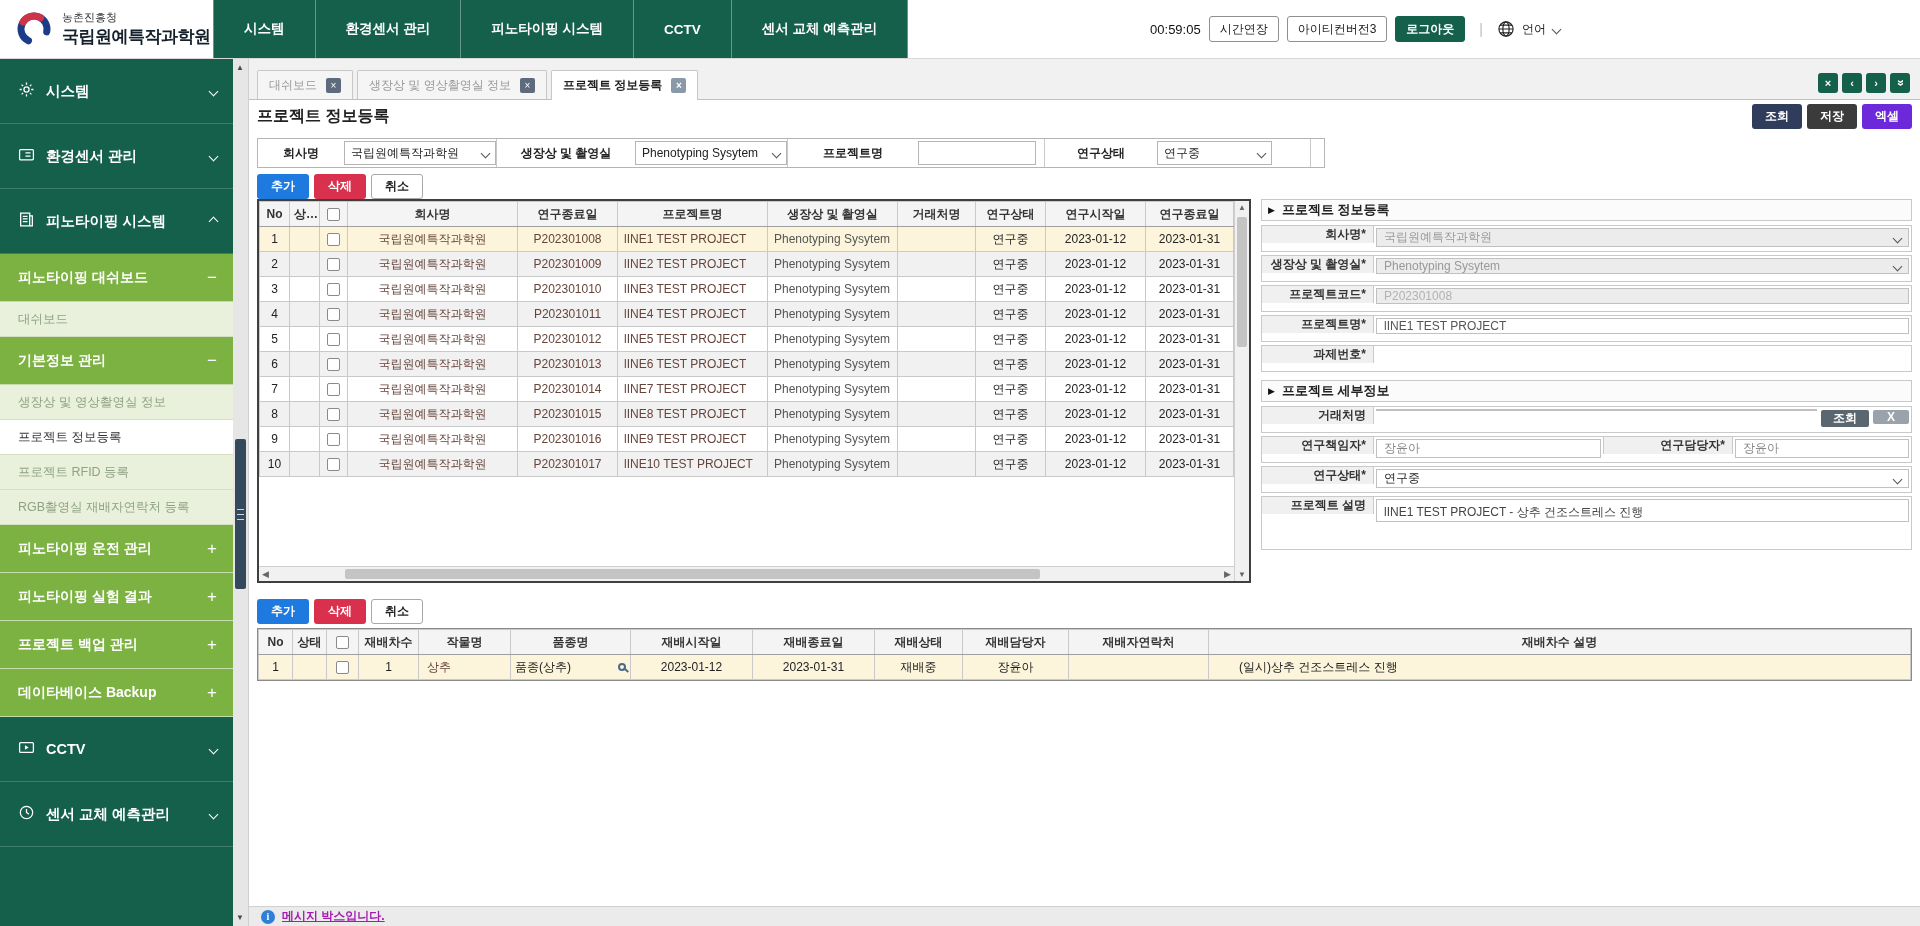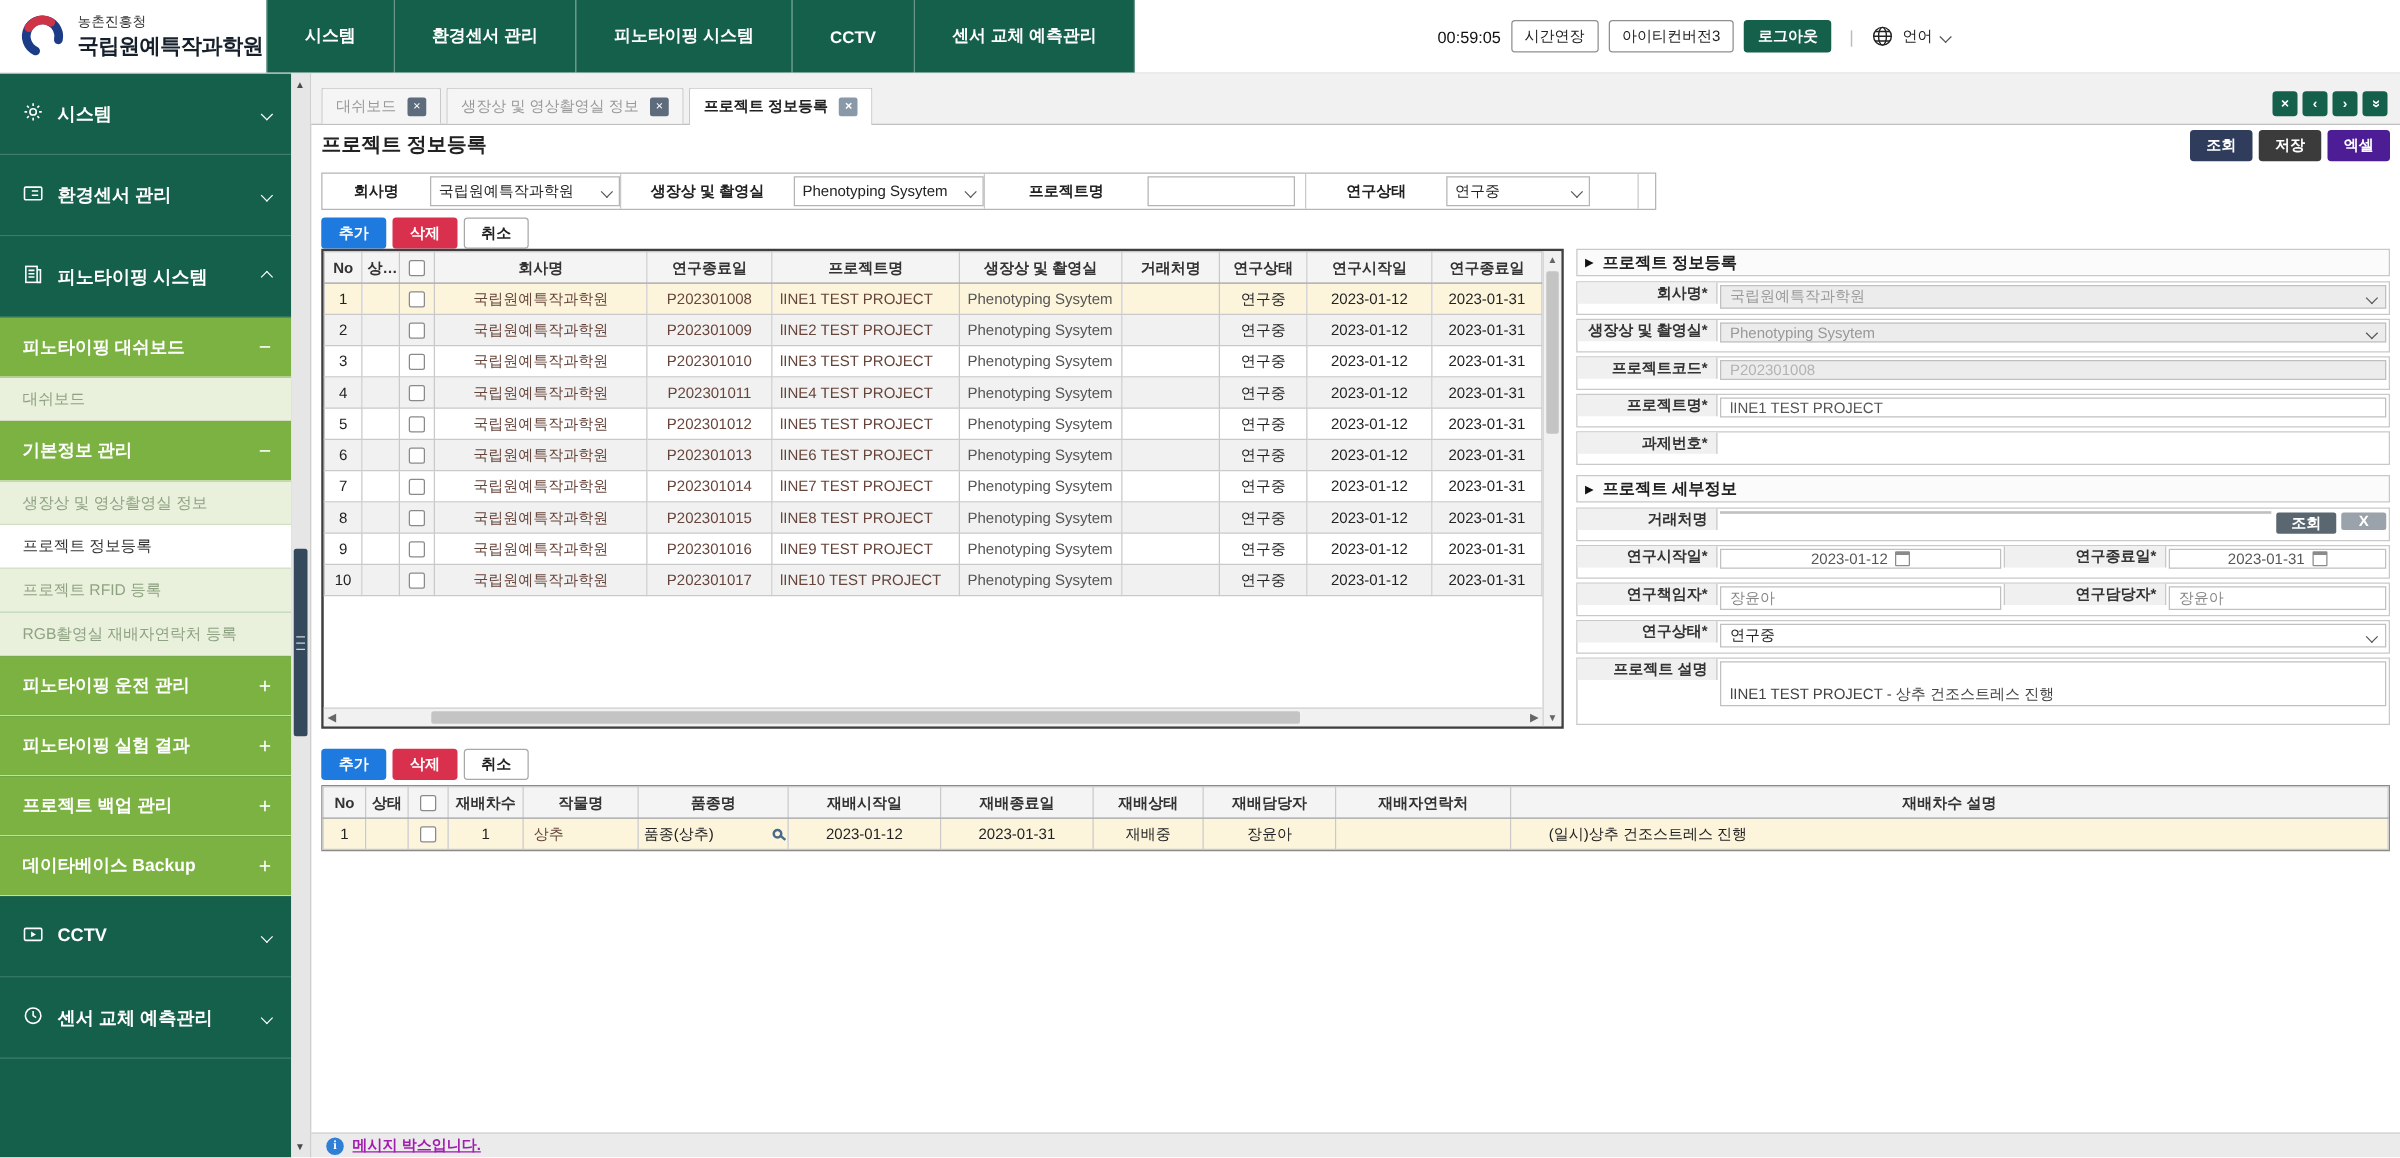--- a/index.html
+++ b/index.html
@@ -56,21 +56,21 @@
   .winbtns { position:absolute; right:10px; top:14px; display:flex; gap:4px; }
   .winbtn { width:20px; height:20px; background:#15604a; border-radius:3px; color:#fff; font-size:11px; font-weight:bold; display:flex; align-items:center; justify-content:center; cursor:pointer; }
   .winbtn .rot { transform:rotate(-90deg); display:inline-block; font-size:12px; }
 
   .titlerow { height:33px; flex:0 0 auto; display:flex; align-items:center; }
   .page-title { font-size:16px; font-weight:bold; color:#222; }
   .titlerow .actions { margin-left:auto; display:flex; gap:5px; }
   .abtn { width:50px; height:25px; border-radius:3px; color:#fff; font-size:12px; font-weight:bold; display:flex; align-items:center; justify-content:center; cursor:pointer; }
   .abtn.navy { background:#303c5c; }
   .abtn.dark { background:#3b3b3b; }
-  .abtn.green { background:#4c1d95; }
+  .abtn.green { background:#6d28d9; }
 
   .filterbar { margin-top:5px; height:30px; flex:0 0 auto; width:1068px; border:1px solid #b5b5b5; display:flex; align-items:center; background:#fff; }
   .f-label { font-weight:bold; color:#222; text-align:center; flex:0 0 auto; }
   .f-ctl { height:24px; border:1px solid #b5b5b5; background:#fff; display:flex; align-items:center; padding:0 6px; gap:6px; flex:0 0 auto; cursor:pointer; }
   .f-div { width:1px; height:100%; background:#c9c9c9; flex:0 0 auto; }
 
   .toolbar { margin-top:6px; height:25px; flex:0 0 auto; display:flex; gap:5px; }
   .tbtn { width:52px; height:25px; border-radius:3px; font-size:12px; font-weight:bold; display:flex; align-items:center; justify-content:center; cursor:pointer; color:#fff; }
   .tbtn.blue { background:#1f7ae0; }
   .tbtn.red { background:#d9304d; }
@@ -110,21 +110,21 @@
   .fld.dis { background:#ececec; color:#999; }
   .fld.code { color:#b2b2b2; background:#ececec; }
   .fld.fixed225 { flex:0 0 225px; }
   .fld.center { justify-content:center; }
   .fld .chevwrap { margin-left:auto; }
   .calico { margin-left:6px; width:12px; height:12px; border:1px solid #8a8a8a; border-top:3px solid #8a8a8a; border-radius:1px; flex:0 0 auto; cursor:pointer; }
   .fbtn { flex:0 0 auto; margin:3px 2px; padding:0 12px; display:flex; align-items:center; color:#fff; font-weight:bold; border-radius:2px; cursor:pointer; }
   .fbtn.darkgray { background:#5b6770; }
   .fbtn.midgray { background:#9aa2ab; padding:0 14px; }
   .frow.desc { height:54px; }
-  .frow.desc .fld { align-items:flex-start; padding-top:17px; color:#444; }
+  .frow.desc .fld { align-items:flex-start; padding-top:4px; color:#444; }
 
   
   .toolbar2 { margin-top:16px; }
   .g2wrap { margin-top:4px; border:1px solid #8a8a8a; flex:0 0 auto; }
   #g2 td.t-l { text-align:left; padding-left:8px; }
   .mag { width:8px; height:8px; border:2px solid #4a6a8a; border-radius:50%; position:relative; display:inline-block; cursor:pointer; flex:0 0 auto; }
   .mag::after { content:""; position:absolute; width:6px; height:2px; background:#4a6a8a; right:-5px; bottom:-2px; transform:rotate(40deg); }
   .vcell { display:flex; align-items:center; justify-content:space-between; }
 
   .spacer { flex:1; }
@@ -549,32 +549,20 @@
 
           <div class="fsec" style="margin-top:8px">
             <span class="tri">▶</span>
             <span>프로젝트 세부정보</span>
           </div>
           <div class="frow">
             <span class="flab">거래처명</span>
             <span class="fld dis"></span>
             <span class="fbtn darkgray">조회</span>
             <span class="fbtn midgray">X</span>
-          </div>
-          <div class="frow">
-            <span class="flab">연구시작일*</span>
-            <span class="fld fixed225 center">
-              <span>2023-01-12</span>
-                <span class="calico"></span>
-            </span>
-            <span class="flab2">연구종료일*</span>
-            <span class="fld center">
-              <span>2023-01-31</span>
-                <span class="calico"></span>
-            </span>
           </div>
           <div class="frow">
             <span class="flab">연구책임자*</span>
             <span class="fld fixed225" style="color:#888">장윤아</span>
             <span class="flab2">연구담당자*</span>
             <span class="fld" style="color:#888">장윤아</span>
           </div>
           <div class="frow">
             <span class="flab">연구상태*</span>
             <span class="fld sel" style="color:#222">

